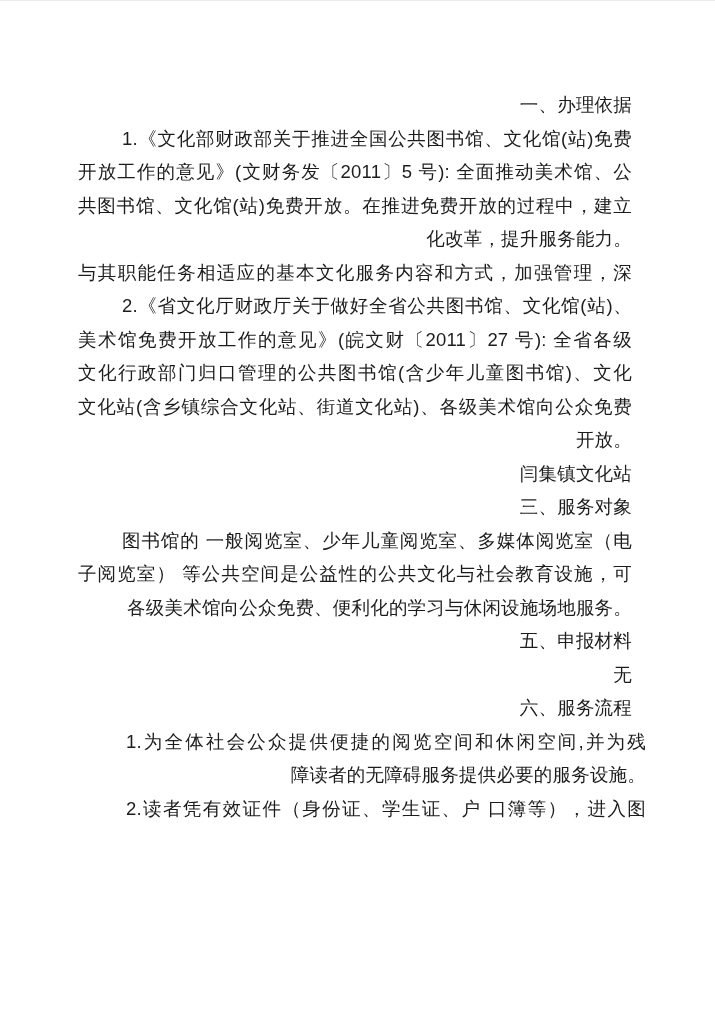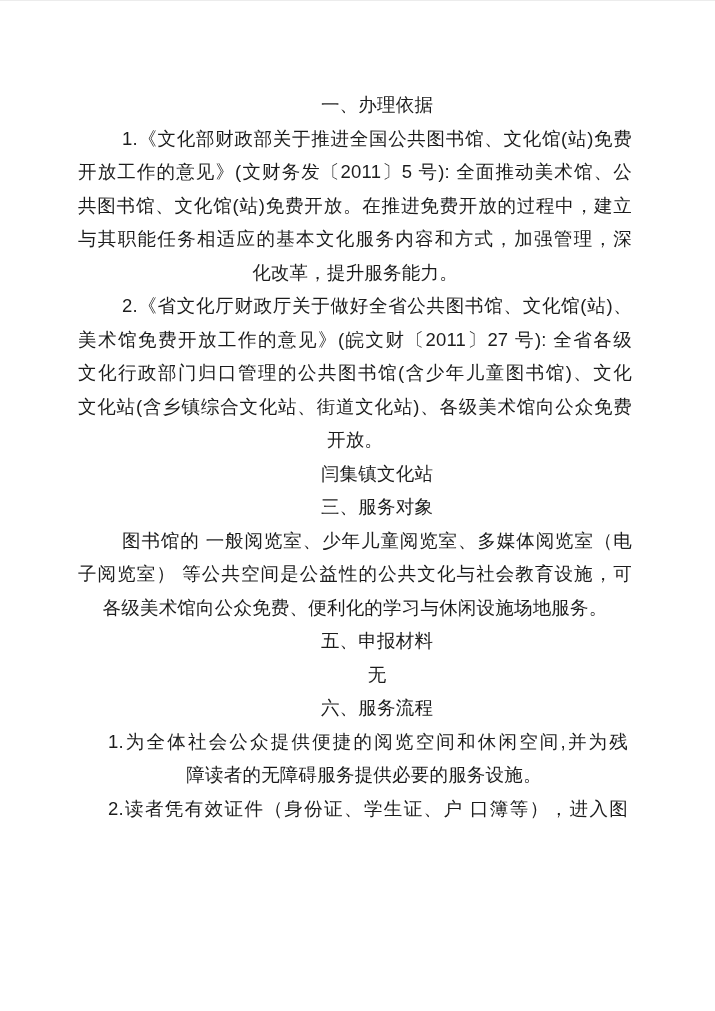--- a/index.html
+++ b/index.html
@@ -18,43 +18,43 @@
     left: 78px;
     top: 88px;
     width: 554px;
     font-size: 18.5px;
     line-height: 33.5px;
     letter-spacing: 0.2px;
   }
   .ln {
     height: 33.5px;
     white-space: nowrap;
-    text-align: center;
+    text-align: right;
   }
   
   .ind  { text-indent: 44px; }
   
-  .s6   { margin-left: 22px; width: 528px; }
+  .s6   { margin-left: 40px; width: 528px; }
   .ind8 { text-indent: 8px; }
   
   .fill { text-align: justify; text-align-last: justify; white-space: normal; overflow: hidden; }
 </style>
 </head>
 <body>
 
 <div class="doc">
 
   <div class="ln ind">一、办理依据</div>
 
   <div>
     <div class="ln ind fill">1.《文化部财政部关于推进全国公共图书馆、文化馆(站)免费</div>
     <div class="ln fill">开放工作的意见》(文财务发〔2011〕5 号): 全面推动美术馆、公</div>
     <div class="ln fill">共图书馆、文化馆(站)免费开放。在推进免费开放的过程中，建立</div>
+    <div class="ln">化改革，提升服务能力。</div>
     <div class="ln fill">与其职能任务相适应的基本文化服务内容和方式，加强管理，深</div>
-    <div class="ln">化改革，提升服务能力。</div>
   </div>
 
   <div>
     <div class="ln ind fill">2.《省文化厅财政厅关于做好全省公共图书馆、文化馆(站)、</div>
     <div class="ln fill">美术馆免费开放工作的意见》(皖文财〔2011〕27 号): 全省各级</div>
     <div class="ln fill">文化行政部门归口管理的公共图书馆(含少年儿童图书馆)、文化馆、</div>
     <div class="ln fill">文化站(含乡镇综合文化站、街道文化站)、各级美术馆向公众免费</div>
     <div class="ln">开放。</div>
   </div>
 

